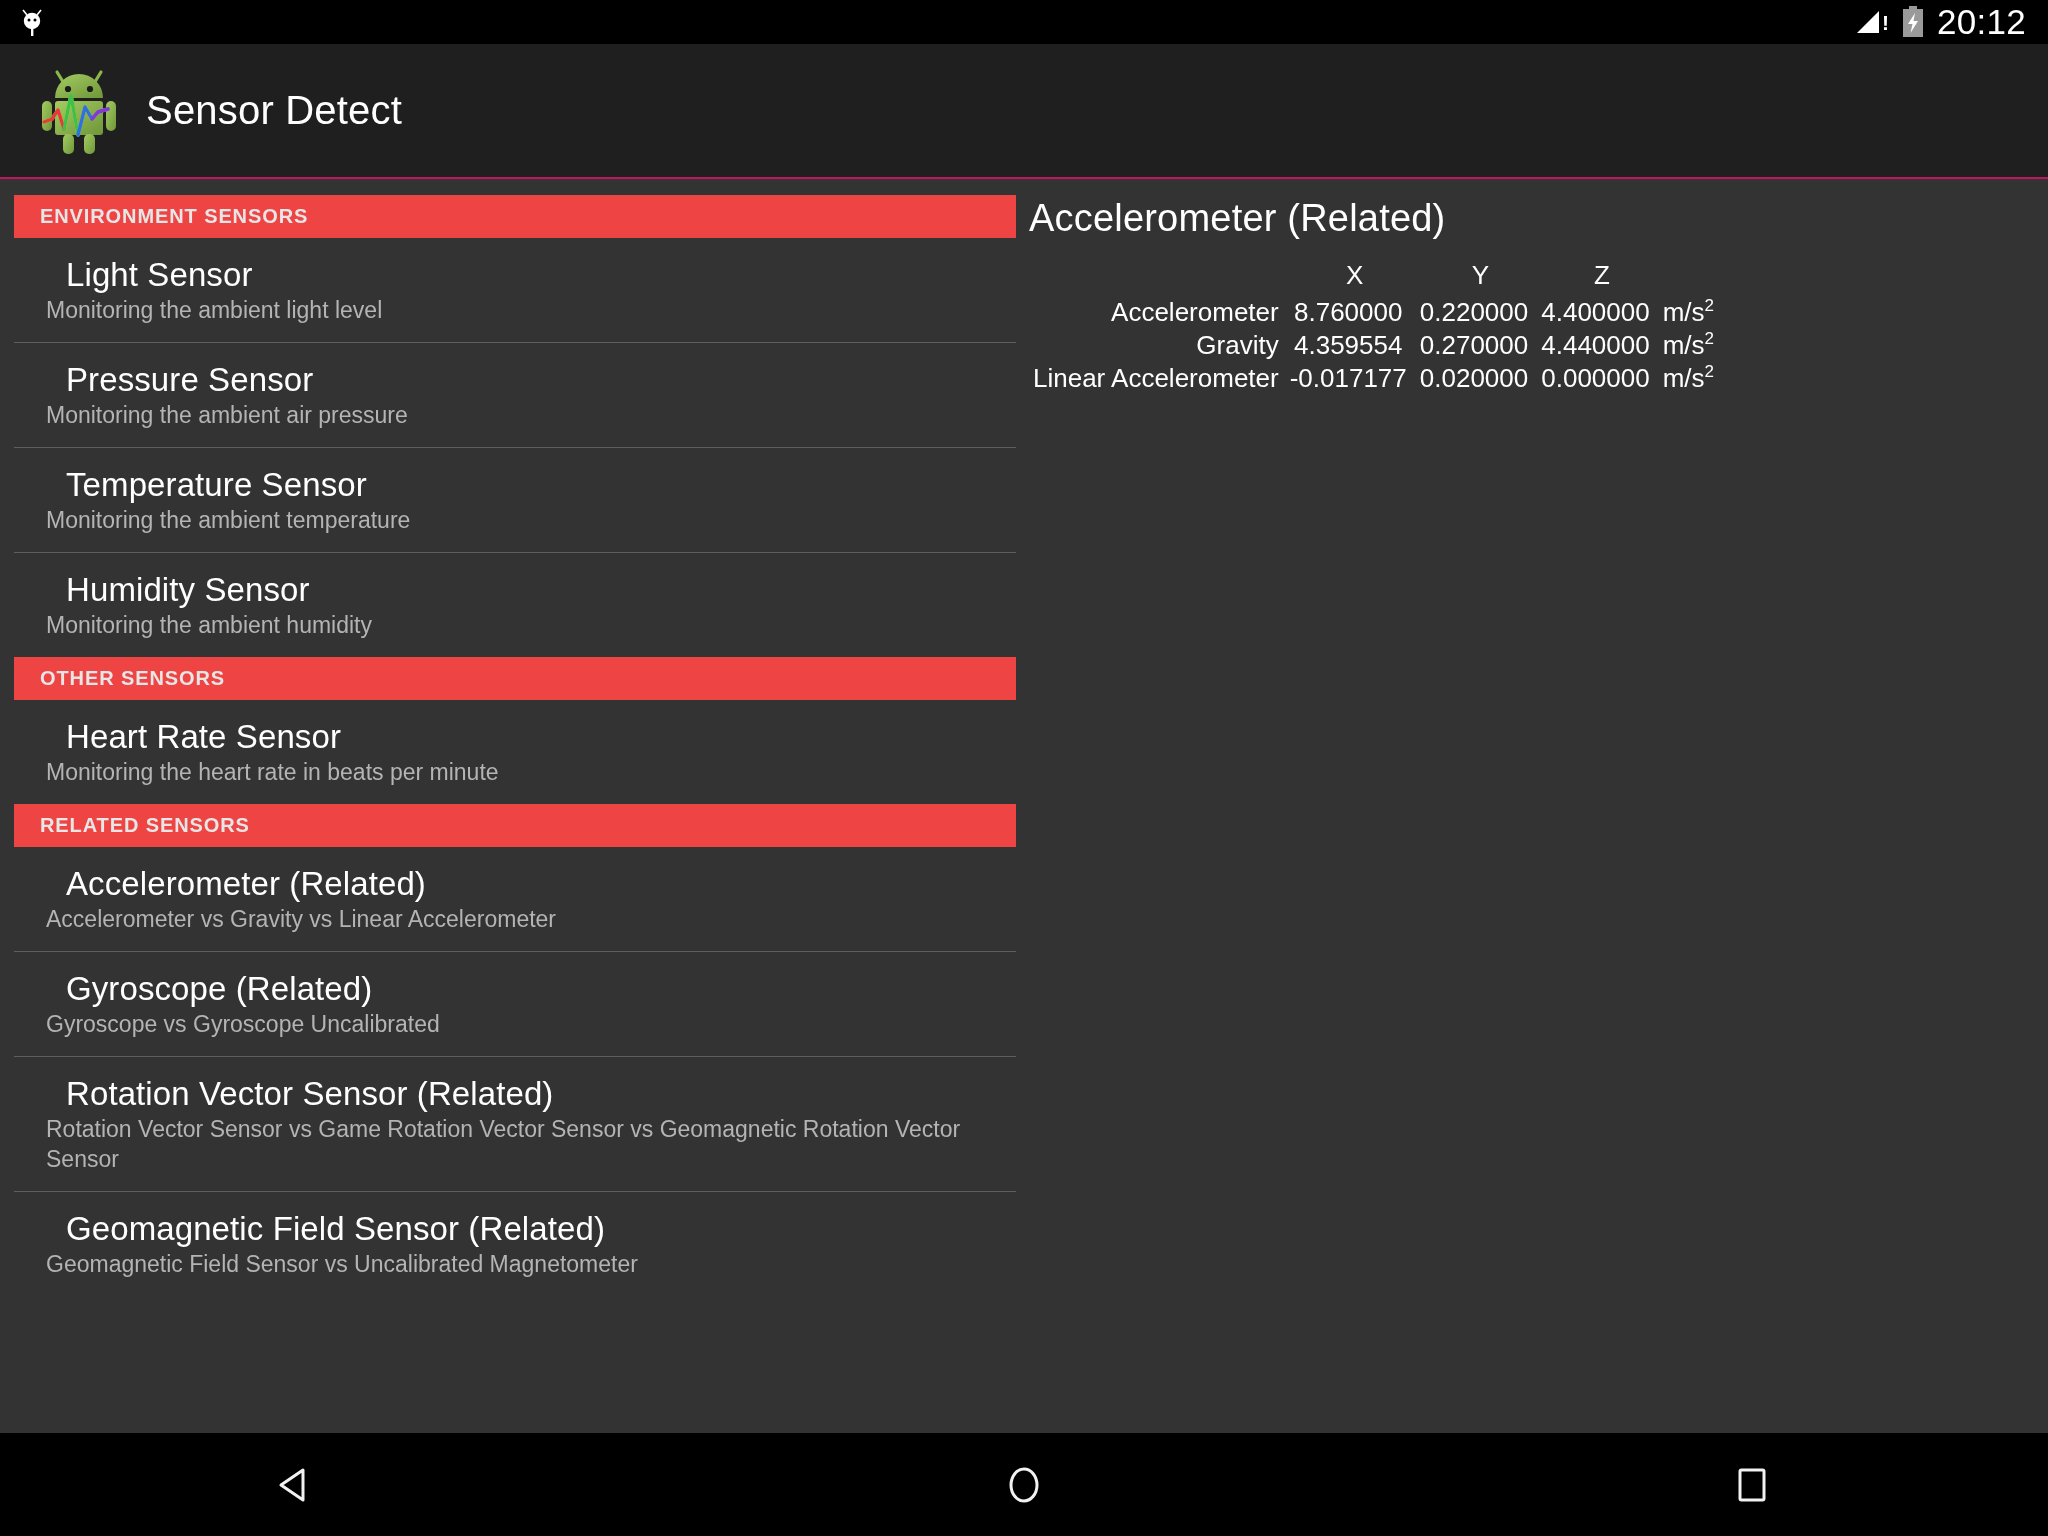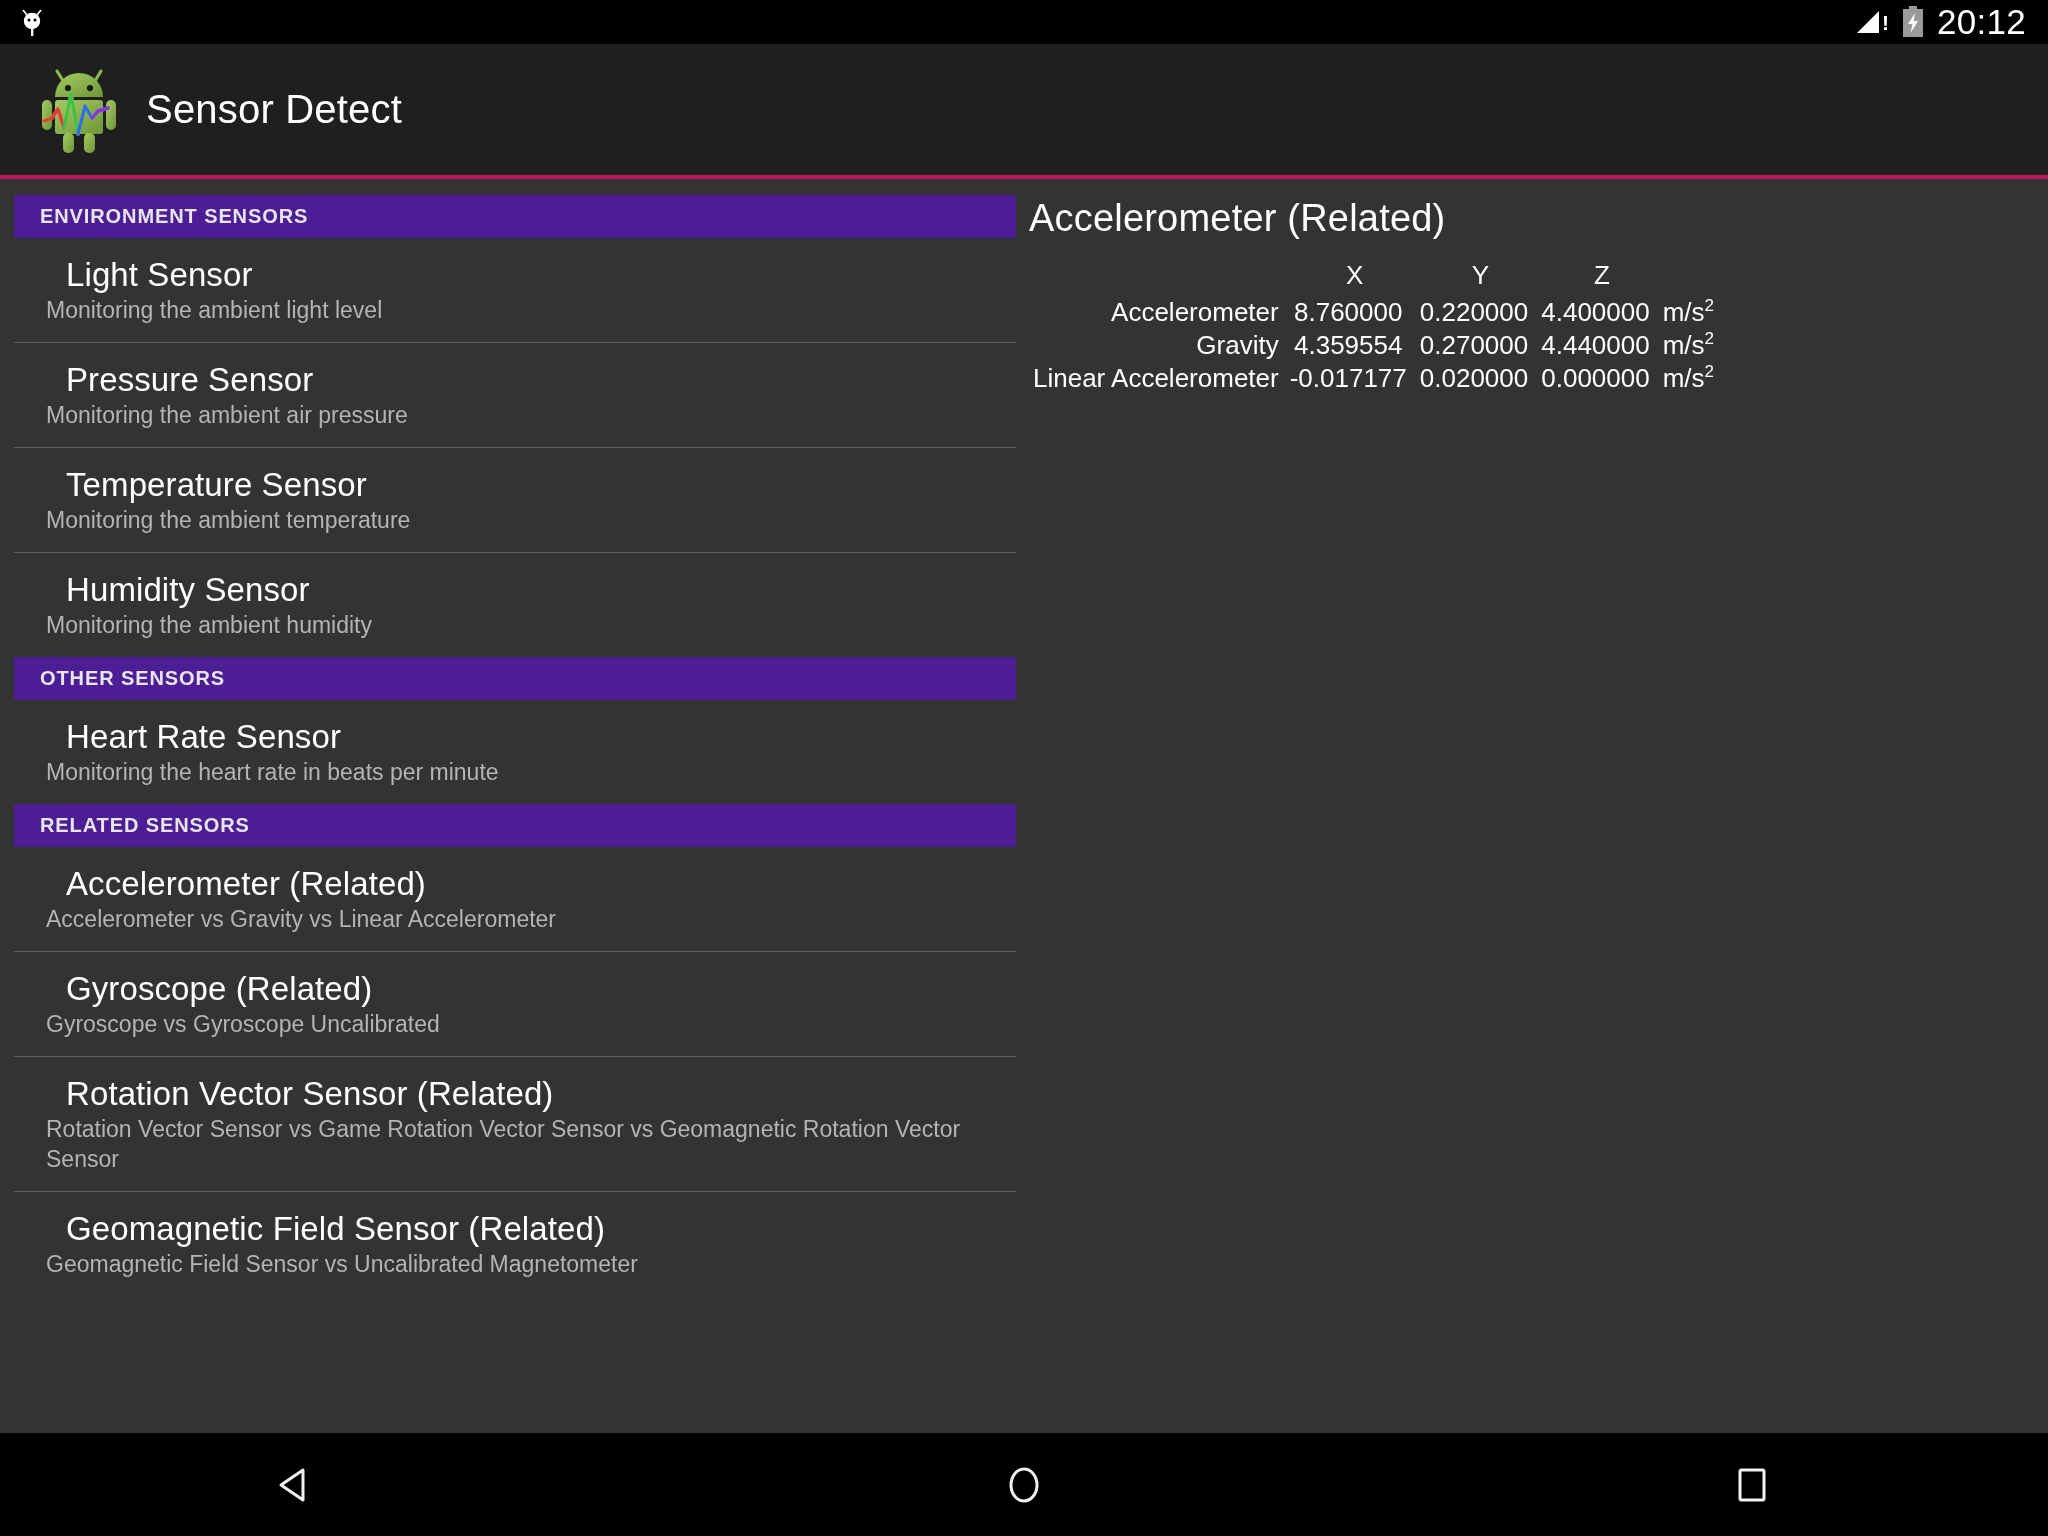--- a/index.html
+++ b/index.html
@@ -60,21 +60,21 @@
   }
 
   
   #app-bar {
     height: 135px;
     background: #1f1f1f;
     display: flex;
     align-items: center;
     padding-left: 38px;
     flex: 0 0 auto;
-    border-bottom: 4px solid #be185d;
+    border-bottom: 2px solid #be185d;
   }
   #app-icon { width: 86px; height: 92px; display: block; }
   #app-title {
     color: #ffffff;
     font-size: 40px;
     font-weight: 400;
     margin-left: 22px;
     letter-spacing: 0.2px;
   }
 
@@ -88,21 +88,21 @@
 
   
   #list-pane {
     width: 1017px;
     flex: 0 0 1017px;
     padding-top: 16px;
     overflow: hidden;
   }
 
   .section-header {
-    background: #4c1d95;
+    background: #ef4444;
     color: #e6e6e6;
     font-size: 20px;
     font-weight: bold;
     letter-spacing: 0.9px;
     padding: 10px 0 10px 26px;
     margin: 0 0 0 14px;
     width: 1002px;
   }
 
   .list-item {

